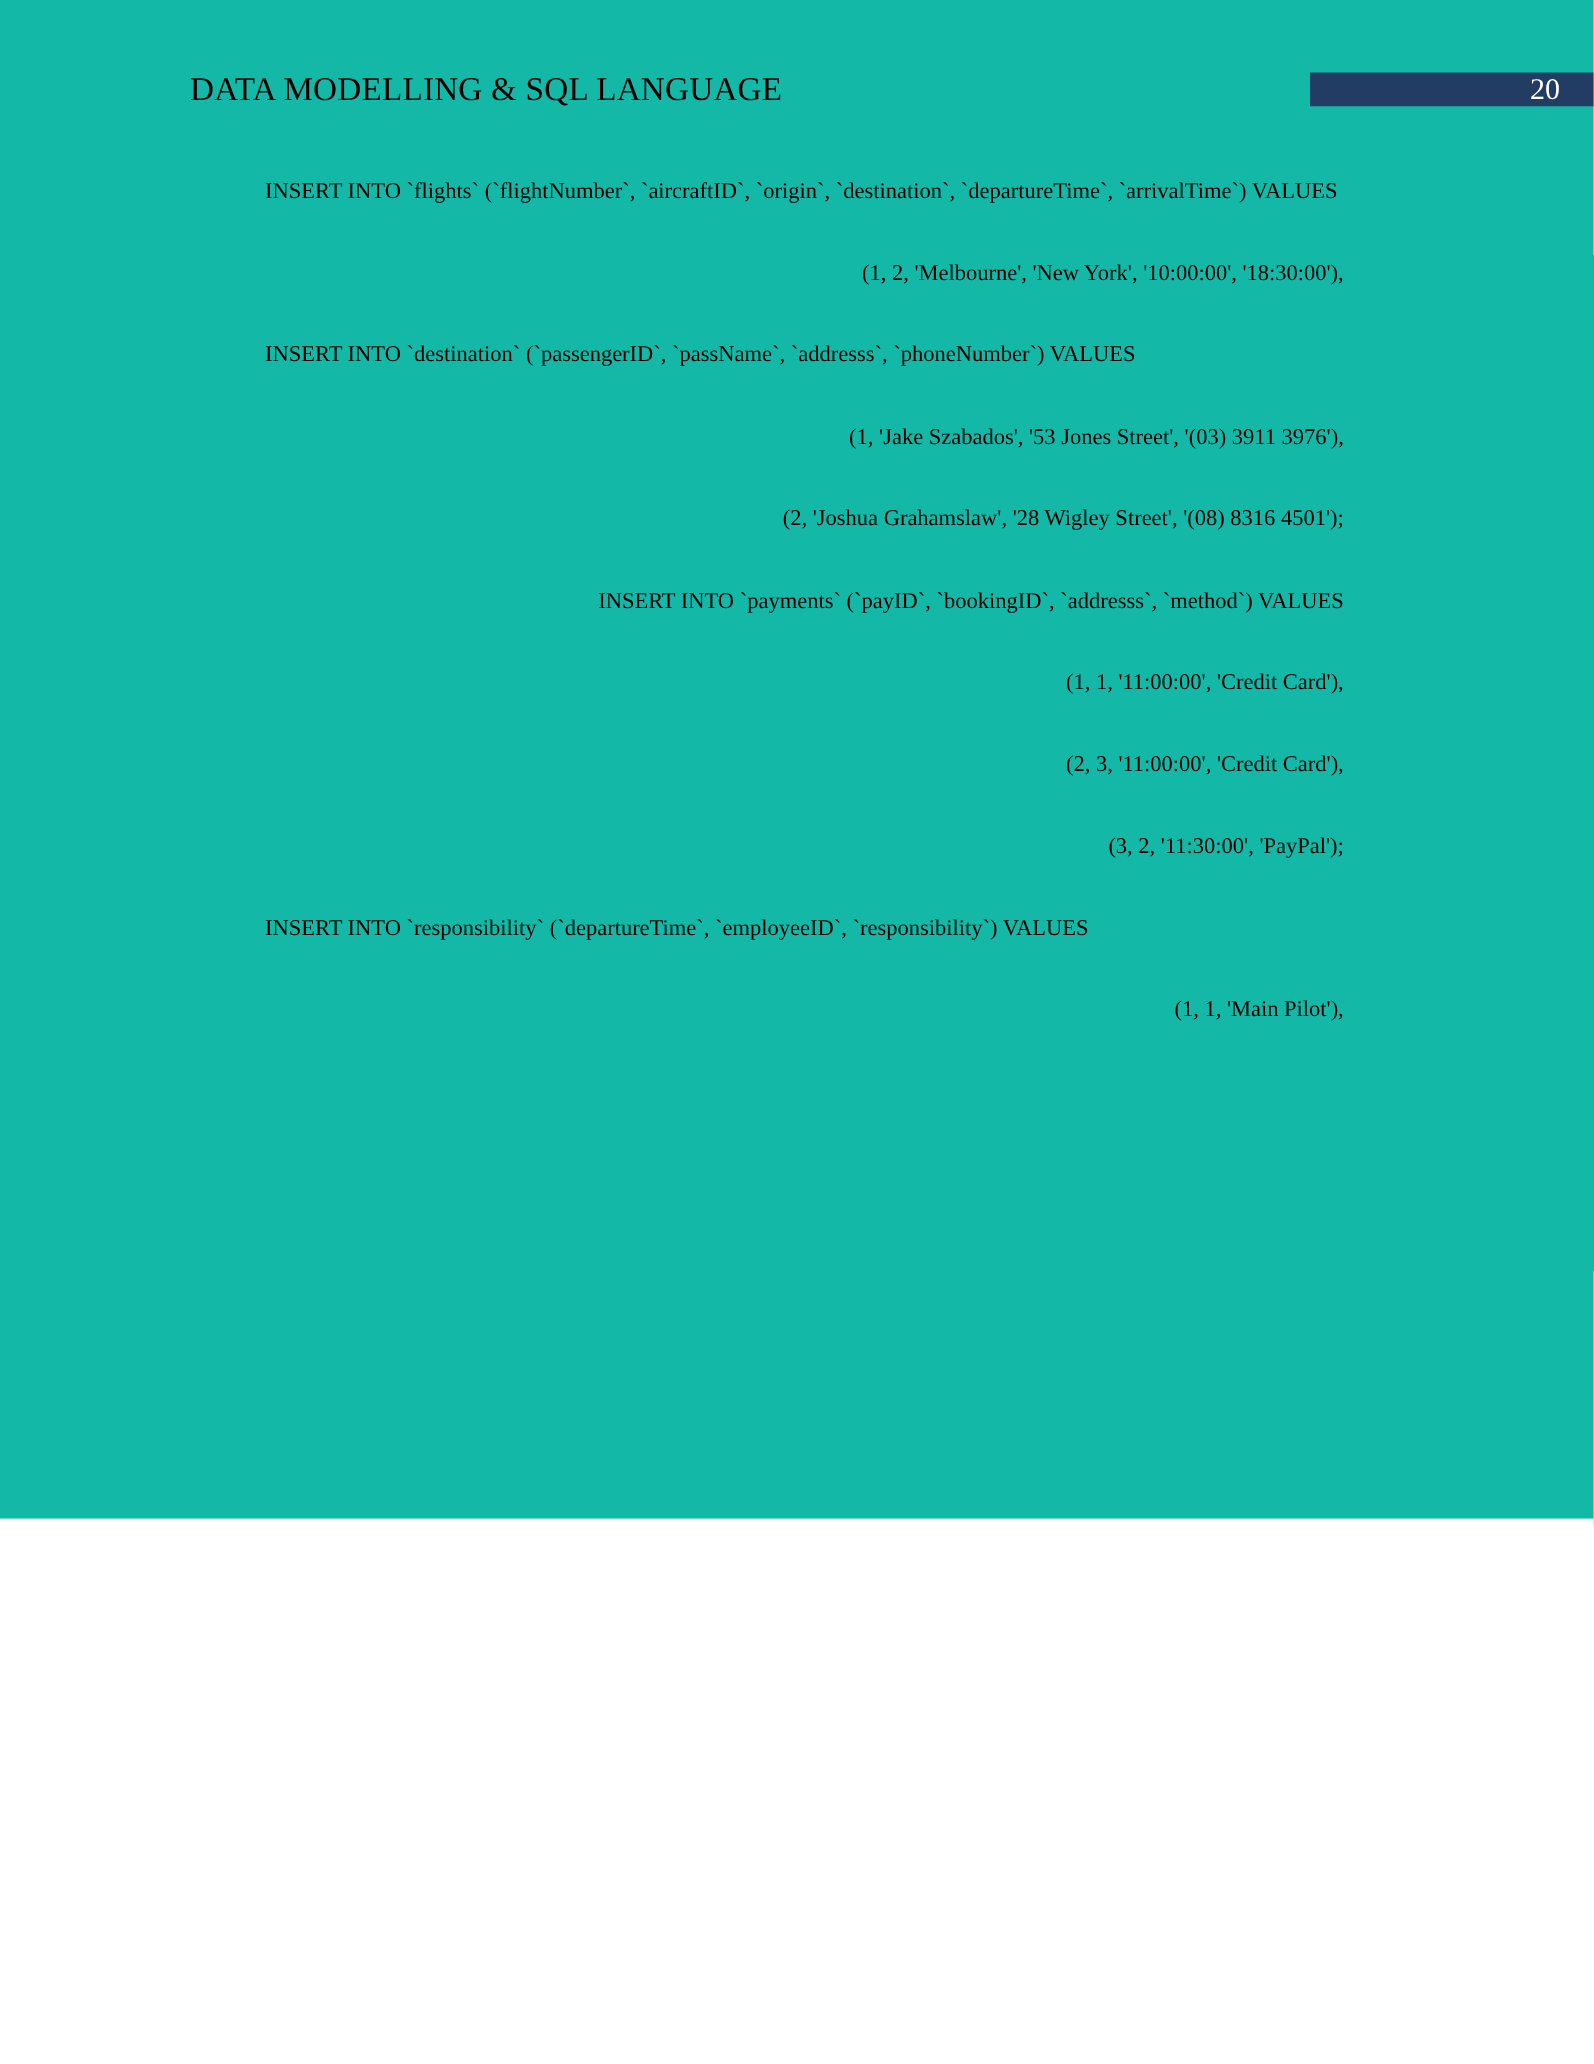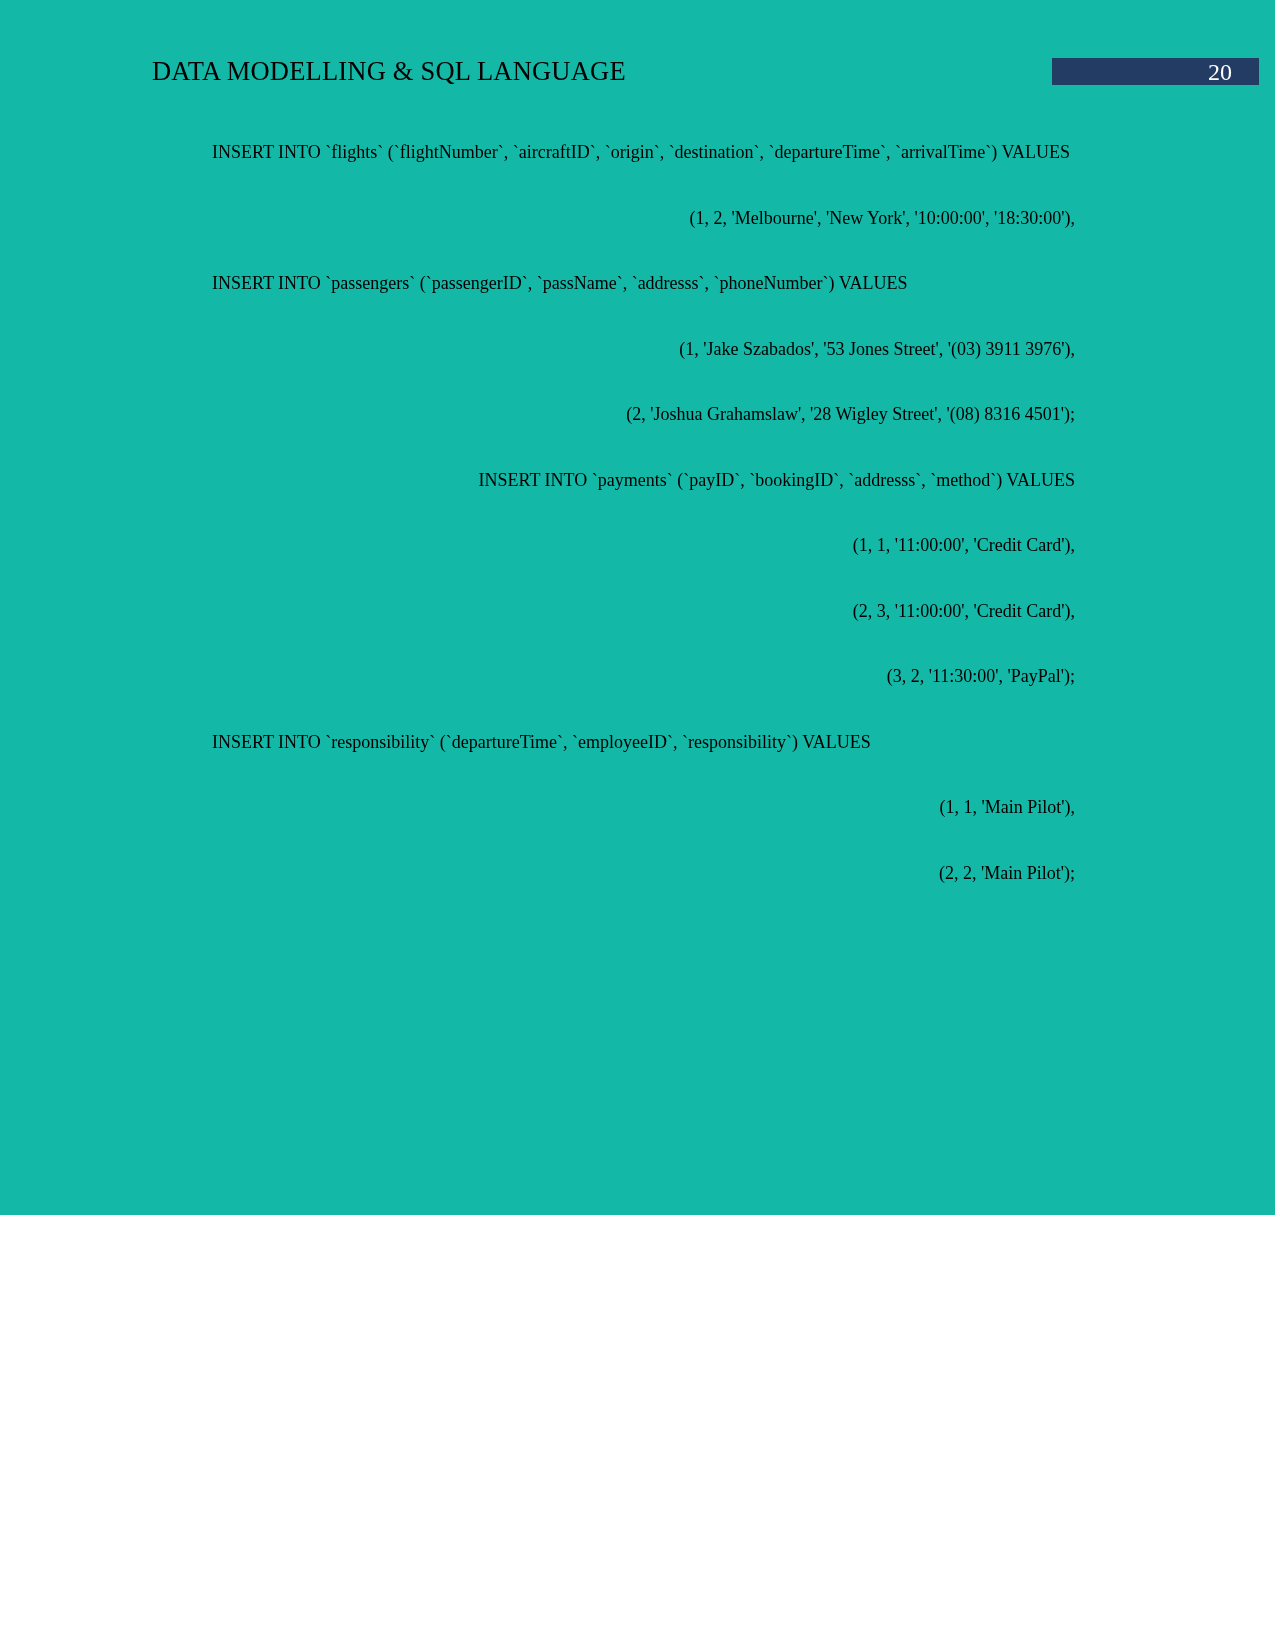--- a/index.html
+++ b/index.html
@@ -32,26 +32,27 @@
     position: absolute;
     left: 152px;
     top: 55px;
     font-size: 26.5px;
     line-height: 32px;
     letter-spacing: 0.2px;
     white-space: nowrap;
   }
   .page-number-badge {
     position: absolute;
-    right: 16px;
+    right: 0;
     top: 58px;
     width: 207px;
     height: 27px;
     background: #233C63;
     color: #ffffff;
+    padding-left: 20px;
   }
   .page-number-badge .num {
     position: absolute;
     right: 27px;
     top: 50%;
     transform: translateY(-50%);
     font-size: 24px;
     line-height: 24px;
     color: #ffffff;
   }
@@ -90,25 +91,24 @@
   <div class="page-header">
     <div class="header-title">DATA MODELLING &amp; SQL LANGUAGE</div>
     <div class="page-number-badge" style="background: rgb(35, 60, 99);">
       <span class="num">20</span>
     </div>
   </div>
 
   <div class="content">
       <p class="para wrapped">INSERT INTO `flights` (`flightNumber`, `aircraftID`, `origin`, `destination`, `departureTime`, `arrivalTime`) VALUES</p>
       <p class="para single">(1, 2, 'Melbourne', 'New York', '10:00:00', '18:30:00'),</p>
-      <p class="para wrapped">INSERT INTO `passengers` (`passengerID`, `passName`, `addresss`, `phoneNumber`) VALUES</p>
+      <p class="para wrapped">INSERT INTO `destination` (`passengerID`, `passName`, `addresss`, `phoneNumber`) VALUES</p>
       <p class="para single">(1, 'Jake Szabados', '53 Jones Street', '(03) 3911 3976'),</p>
       <p class="para single">(2, 'Joshua Grahamslaw', '28 Wigley Street', '(08) 8316 4501');</p>
       <p class="para single">INSERT INTO `payments` (`payID`, `bookingID`, `addresss`, `method`) VALUES</p>
       <p class="para single">(1, 1, '11:00:00', 'Credit Card'),</p>
       <p class="para single">(2, 3, '11:00:00', 'Credit Card'),</p>
       <p class="para single">(3, 2, '11:30:00', 'PayPal');</p>
       <p class="para wrapped">INSERT INTO `responsibility` (`departureTime`, `employeeID`, `responsibility`) VALUES</p>
       <p class="para single">(1, 1, 'Main Pilot'),</p>
-      <p class="para single">(2, 2, 'Main Pilot');</p>
     </div>
 
 </div>
 
 </body></html>

